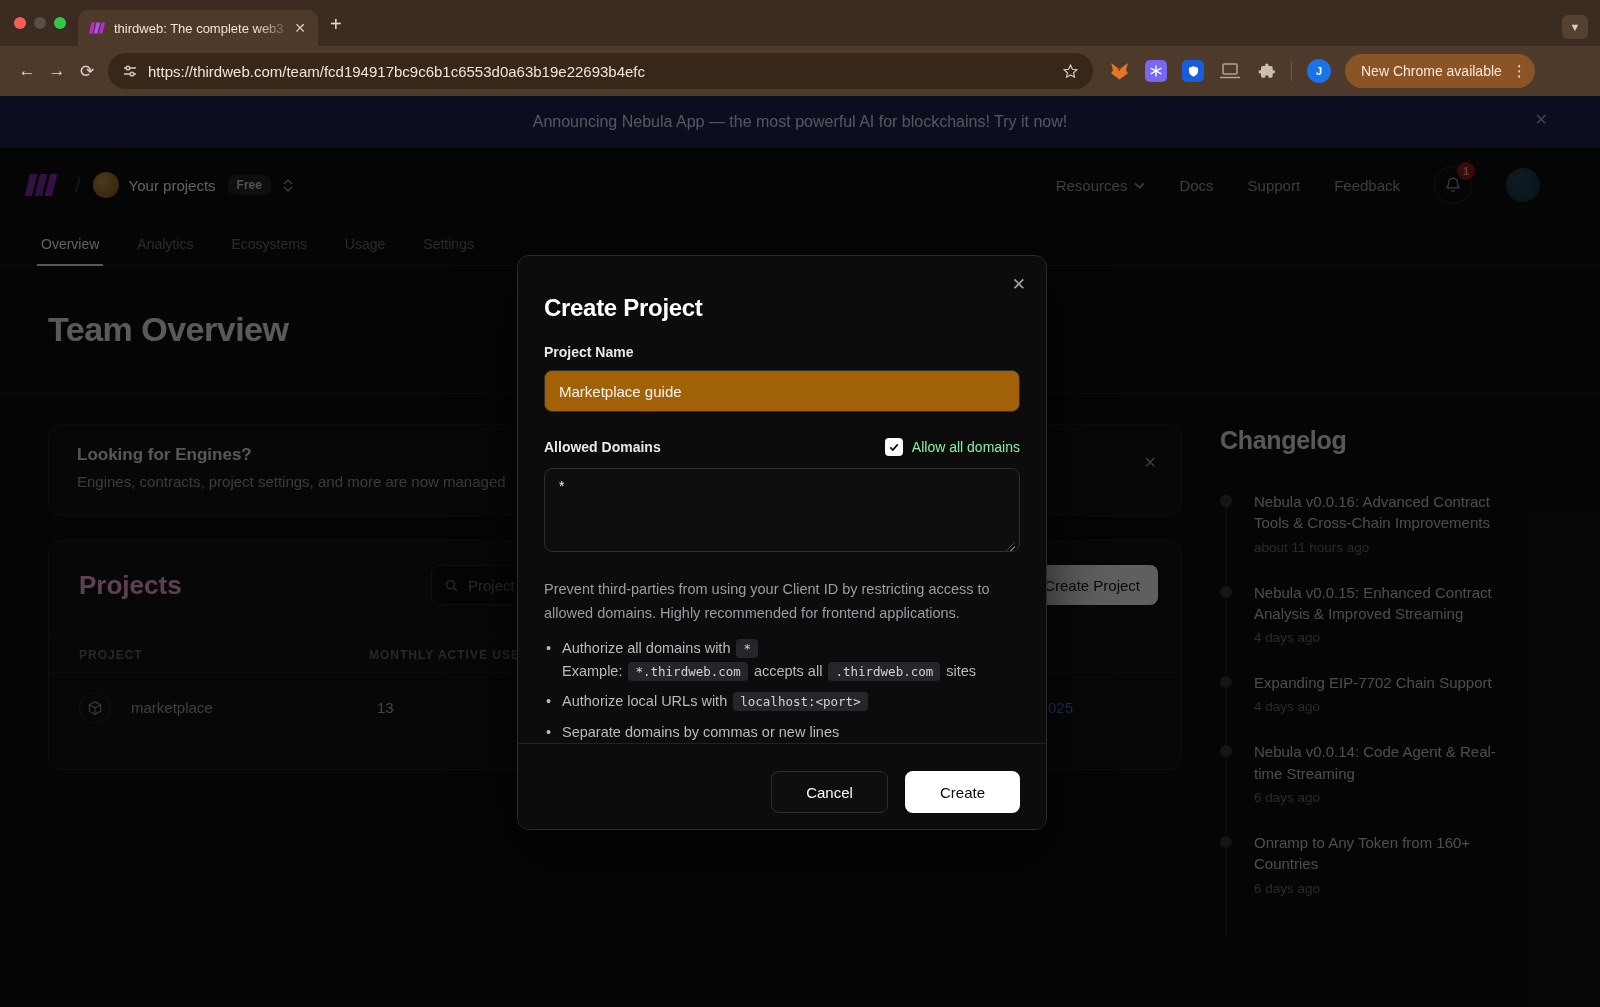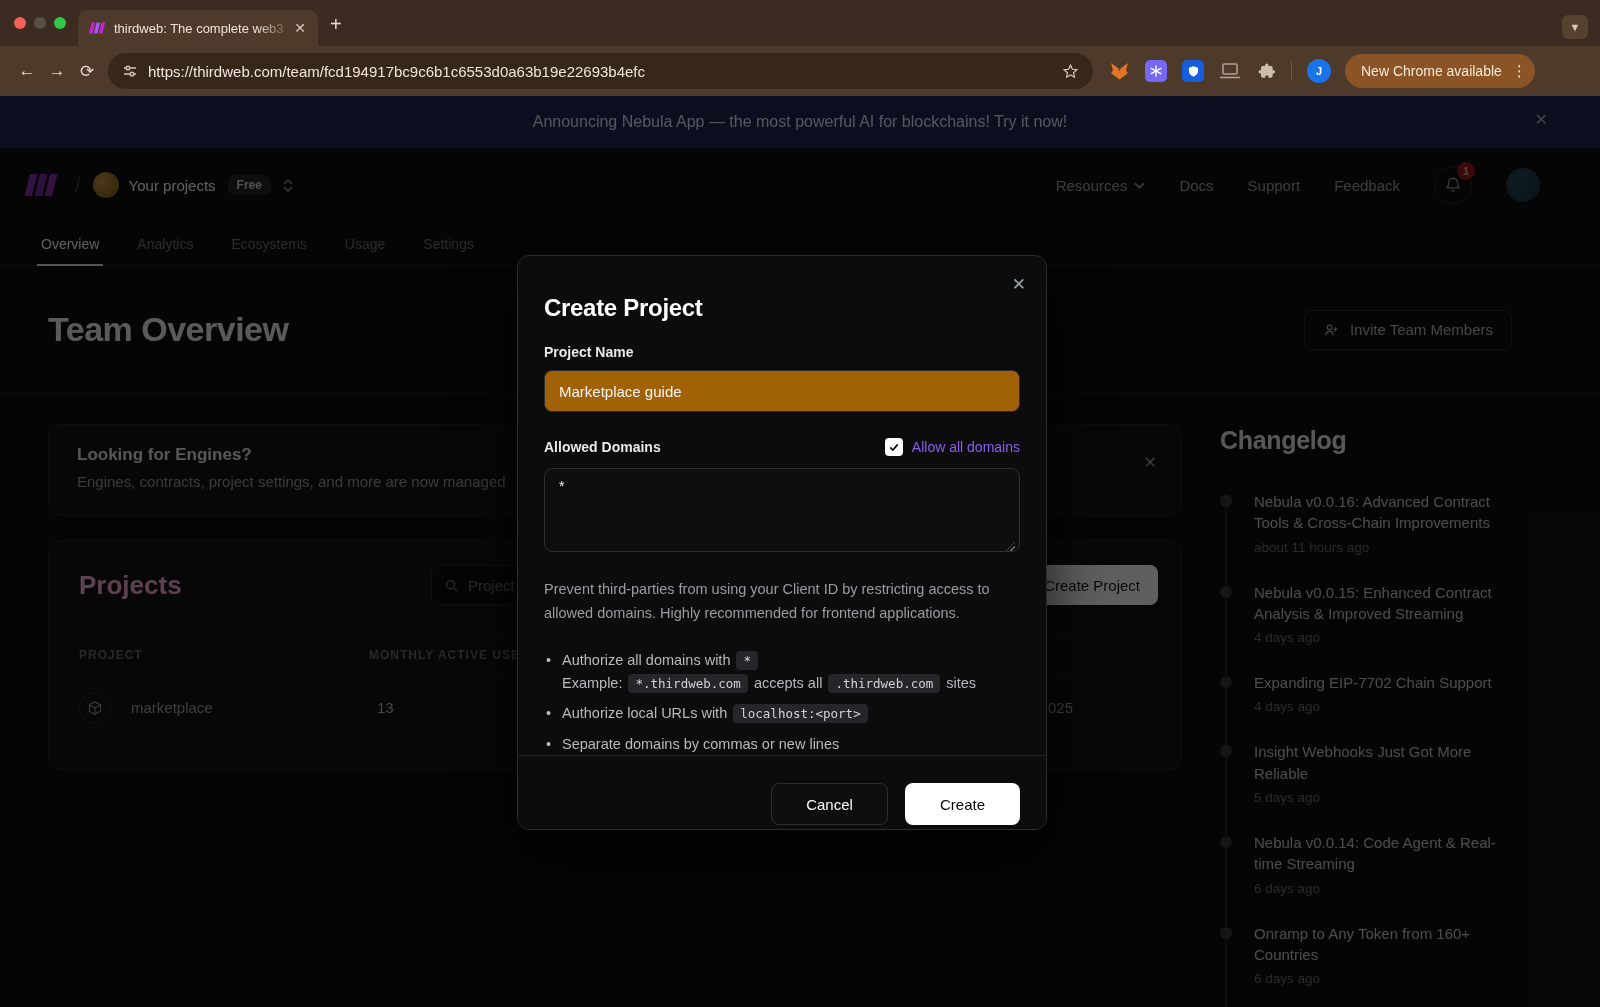--- a/index.html
+++ b/index.html
@@ -68,21 +68,21 @@
   .psearch input { flex:1; background:transparent; border:0; outline:0; color:#e4e4e7; font-size:15px; font-family:"Liberation Sans",sans-serif; }
   .psearch input::placeholder { color:#717179; }
   .createbtn-bg { position:absolute; right:23px; top:24px; height:40px; border-radius:8px; background:#fafafa; color:#18181b; font-size:15px; font-weight:500; display:flex; align-items:center; padding:0 18px; border:0; }
   .ptable-head { height:37px; border-top:1px solid #202023; border-bottom:1px solid #202023; display:flex; align-items:center; }
   .pth { font-size:12px; letter-spacing:1px; color:#6b6b72; font-weight:700; }
   .pth.c1 { margin-left:30px; width:290px; } .pth.c2 { width:300px; }
   .prow { height:69px; display:flex; align-items:center; position:relative; }
   .cubewrap { margin-left:30px; width:32px; height:32px; border:1px solid #2b2b2e; border-radius:50%; display:flex; align-items:center; justify-content:center; }
   .pname { margin-left:20px; width:246px; font-size:15px; color:#a3a3a3; }
   .pmau { width:300px; font-size:15px; color:#b5b5ba; }
-  .pdate { position:absolute; left:999px; font-size:15px; color:#a3a3a3; }
+  .pdate { position:absolute; left:999px; font-size:15px; color:#3b82f6; }
   .changelog { position:absolute; left:1220px; top:32px; width:300px; }
   .cl-title { font-size:25px; font-weight:600; color:#e8e8ea; letter-spacing:-0.3px; }
   .cl-list { position:relative; margin-top:36px; }
   .cl-line { position:absolute; left:5px; top:6px; bottom:-40px; width:2px; background:#222226; }
   .cl-item { position:relative; padding-left:34px; margin-bottom:27px; }
   .cl-dot { position:absolute; left:0; top:4px; width:12px; height:12px; border-radius:50%; background:#39393f; }
   .cl-t { font-size:15px; color:#c9c9ce; line-height:1.42; }
   .cl-time { margin-top:6px; font-size:13.5px; color:#6e6e75; }
 
   .overlay { position:absolute; inset:0; background:rgba(0,0,0,0.62); }
@@ -90,27 +90,27 @@
   
   .modal { position:absolute; left:517px; top:255px; width:530px; height:575px; background:#0c0c0c; border:1px solid #2c2c2e; border-radius:12px; box-shadow:0 25px 60px rgba(0,0,0,.7); display:flex; flex-direction:column; overflow:hidden; }
   .mbody { flex:1; padding:24px 26px 0; position:relative; }
   .mtitle { font-size:24px; font-weight:700; color:#fff; margin-top:14px; letter-spacing:-0.3px; }
   .mclose { position:absolute; top:18px; right:20px; color:#9aa0a6; font-size:17px; }
   .mlabel { margin-top:22px; font-size:14px; font-weight:600; color:#e9e9ec; }
   .minput { margin-top:10px; width:100%; height:42px; background:#a16207; border:1px solid #2e2e31; border-radius:8px; color:#f4f4f5; font-size:15px; padding:0 14px; font-family:"Liberation Sans",sans-serif; outline:0; }
   .mrow { margin-top:26px; display:flex; align-items:center; justify-content:space-between; }
   .allowwrap { display:flex; align-items:center; gap:9px; }
   .cbx { width:18px; height:18px; background:#fff; border-radius:4px; display:flex; align-items:center; justify-content:center; }
-  .allowlabel { font-size:14px; font-weight:500; color:#8b5cf6; }
+  .allowlabel { font-size:14px; font-weight:500; color:#86efac; }
   .mtextarea { margin-top:12px; width:100%; height:84px; background:#0e0e0e; border:1px solid #2e2e31; border-radius:8px; color:#f4f4f5; font-size:14px; padding:9px 14px; font-family:"Liberation Sans",sans-serif; outline:0; resize:none; position:relative; }
   .taw { position:relative; }
   .taw::after { content:""; position:absolute; right:5px; bottom:5px; width:9px; height:9px;
     background:repeating-linear-gradient(135deg, transparent 0 2px, #6e6e75 2px 3.5px); clip-path:polygon(100% 0, 100% 100%, 0 100%); }
   .mhelp { margin-top:22px; font-size:14.5px; color:#9b9ba3; line-height:1.63; }
-  .mlist { margin-top:24px; list-style:none; }
+  .mlist { margin-top:12px; list-style:none; }
   .mlist li { position:relative; padding-left:18px; color:#b9b9c0; font-size:14.5px; line-height:1.55; margin-top:8px; }
   .mlist li::before { content:"•"; position:absolute; left:2px; color:#b9b9c0; }
   .chip { font-family:"DejaVu Sans Mono", monospace; font-size:12.5px; background:#26262a; color:#d2d2d8; border-radius:4px; padding:2px 7px; margin:0 2px; white-space:nowrap; }
   .mfooter { height:97px; border-top:1px solid #222225; display:flex; align-items:flex-start; justify-content:flex-end; gap:17px; padding:27px 26px 0; background:#0c0c0c; }
   .btn-cancel { width:117px; height:42px; border-radius:8px; border:1px solid #2e2e31; background:#0e0e0e; color:#fafafa; font-size:15px; font-family:"Liberation Sans",sans-serif; }
   .btn-create { width:115px; height:42px; border-radius:8px; border:0; background:#fff; color:#0a0a0a; font-size:15px; font-weight:500; font-family:"Liberation Sans",sans-serif; }
 
   svg { display:block; }
 </style>
 </head>
@@ -241,29 +241,20 @@
   <div class="sitetabs">
     <span class="stab active">Overview</span>
     <span class="stab">Analytics</span>
     <span class="stab">Ecosystems</span>
     <span class="stab">Usage</span>
     <span class="stab">Settings</span>
   </div>
 
   <div class="pagehead">
     <div class="pagetitle">Team Overview</div>
-    <button class="invitebtn">
-      <svg width="17" height="16" viewBox="0 0 24 24" fill="none" stroke="#b9b9bd" stroke-width="1.7">
-        <circle cx="9" cy="8" r="3.5"></circle>
-          <path d="M3.5 20c.5-4 3-6 5.5-6s5 2 5.5 6"></path>
-          <line x1="18" y1="8" x2="18" y2="14"></line>
-          <line x1="15" y1="11" x2="21" y2="11"></line>
-      </svg>
-      <span>Invite Team Members</span>
-    </button>
   </div>
 
   <div class="content">
     <div class="card engines">
       <div class="engines-title">Looking for Engines?</div>
       <div class="engines-desc">Engines, contracts, project settings, and more are now managed</div>
       <span class="engines-close">✕</span>
     </div>
 
     <div class="card projects">
@@ -307,25 +298,20 @@
         </div>
         <div class="cl-item">
           <span class="cl-dot"></span>
           <div class="cl-t">Nebula v0.0.15: Enhanced Contract Analysis &amp; Improved Streaming</div>
           <div class="cl-time">4 days ago</div>
         </div>
         <div class="cl-item">
           <span class="cl-dot"></span>
           <div class="cl-t">Expanding EIP-7702 Chain Support</div>
           <div class="cl-time">4 days ago</div>
-        </div>
-        <div class="cl-item">
-          <span class="cl-dot"></span>
-          <div class="cl-t">Insight Webhooks Just Got More Reliable</div>
-          <div class="cl-time">5 days ago</div>
         </div>
         <div class="cl-item">
           <span class="cl-dot"></span>
           <div class="cl-t">Nebula v0.0.14: Code Agent &amp; Real-time Streaming</div>
           <div class="cl-time">6 days ago</div>
         </div>
         <div class="cl-item">
           <span class="cl-dot"></span>
           <div class="cl-t">Onramp to Any Token from 160+ Countries</div>
           <div class="cl-time">6 days ago</div>

